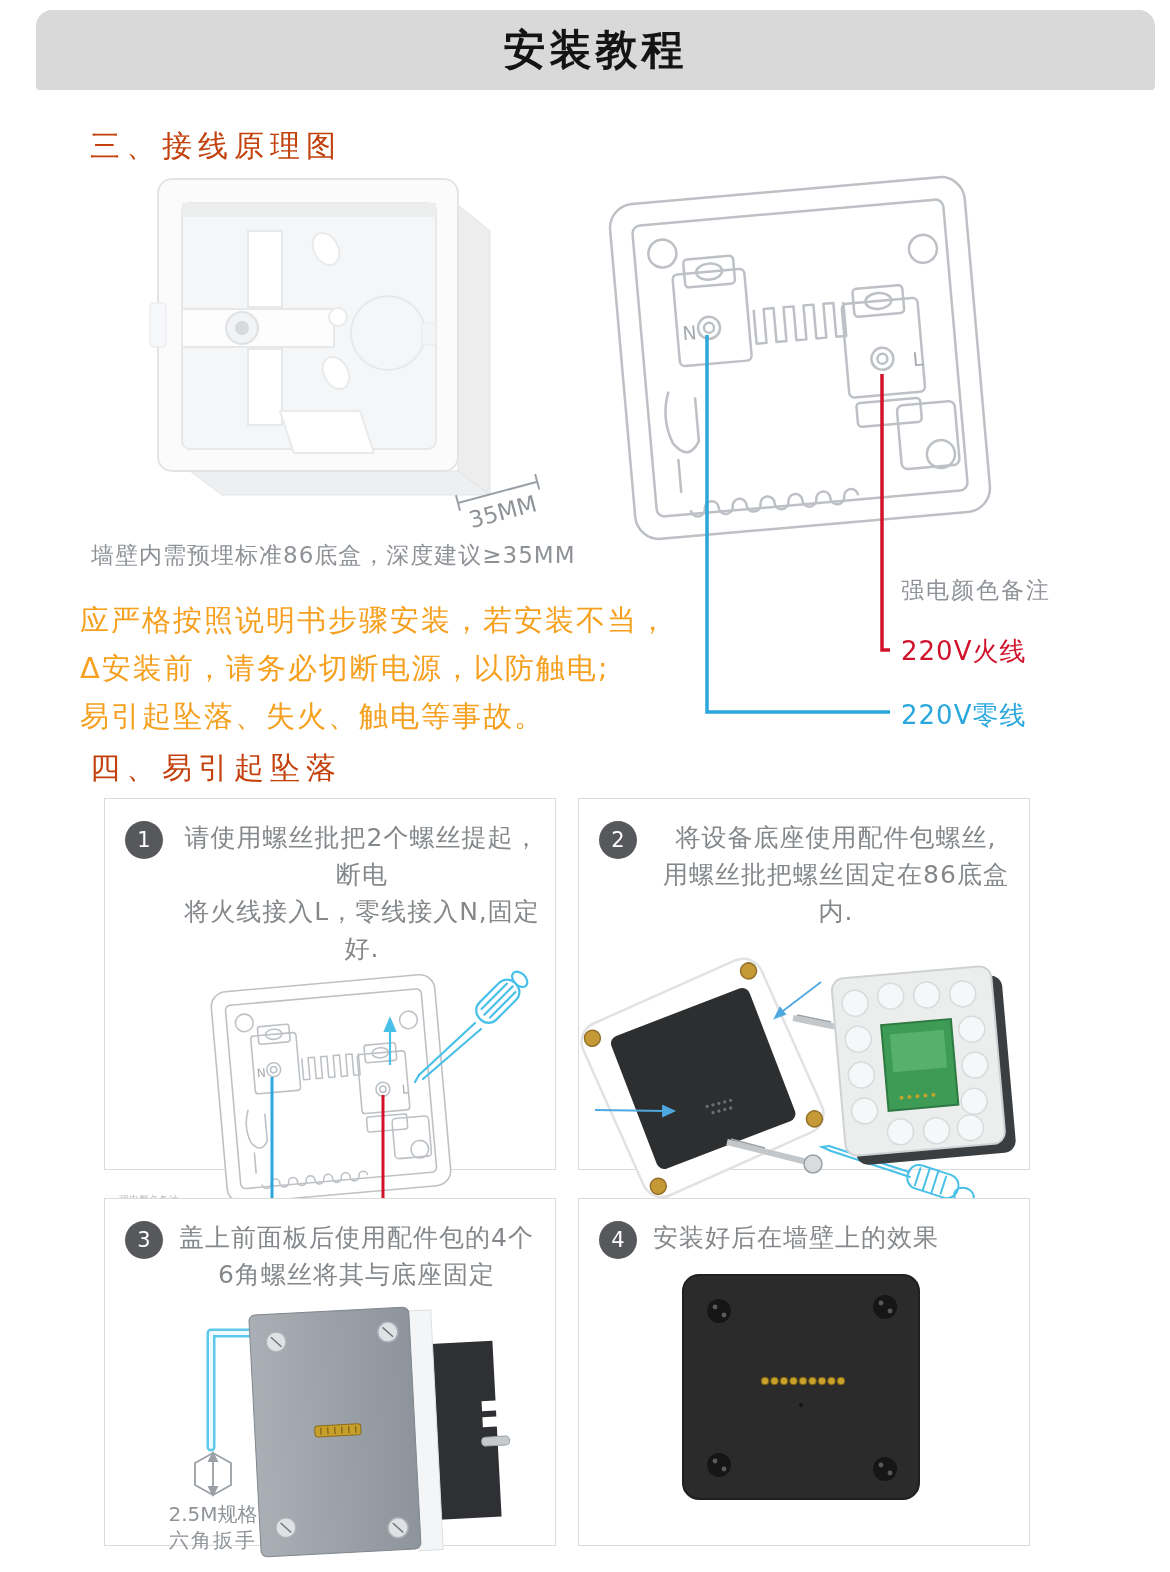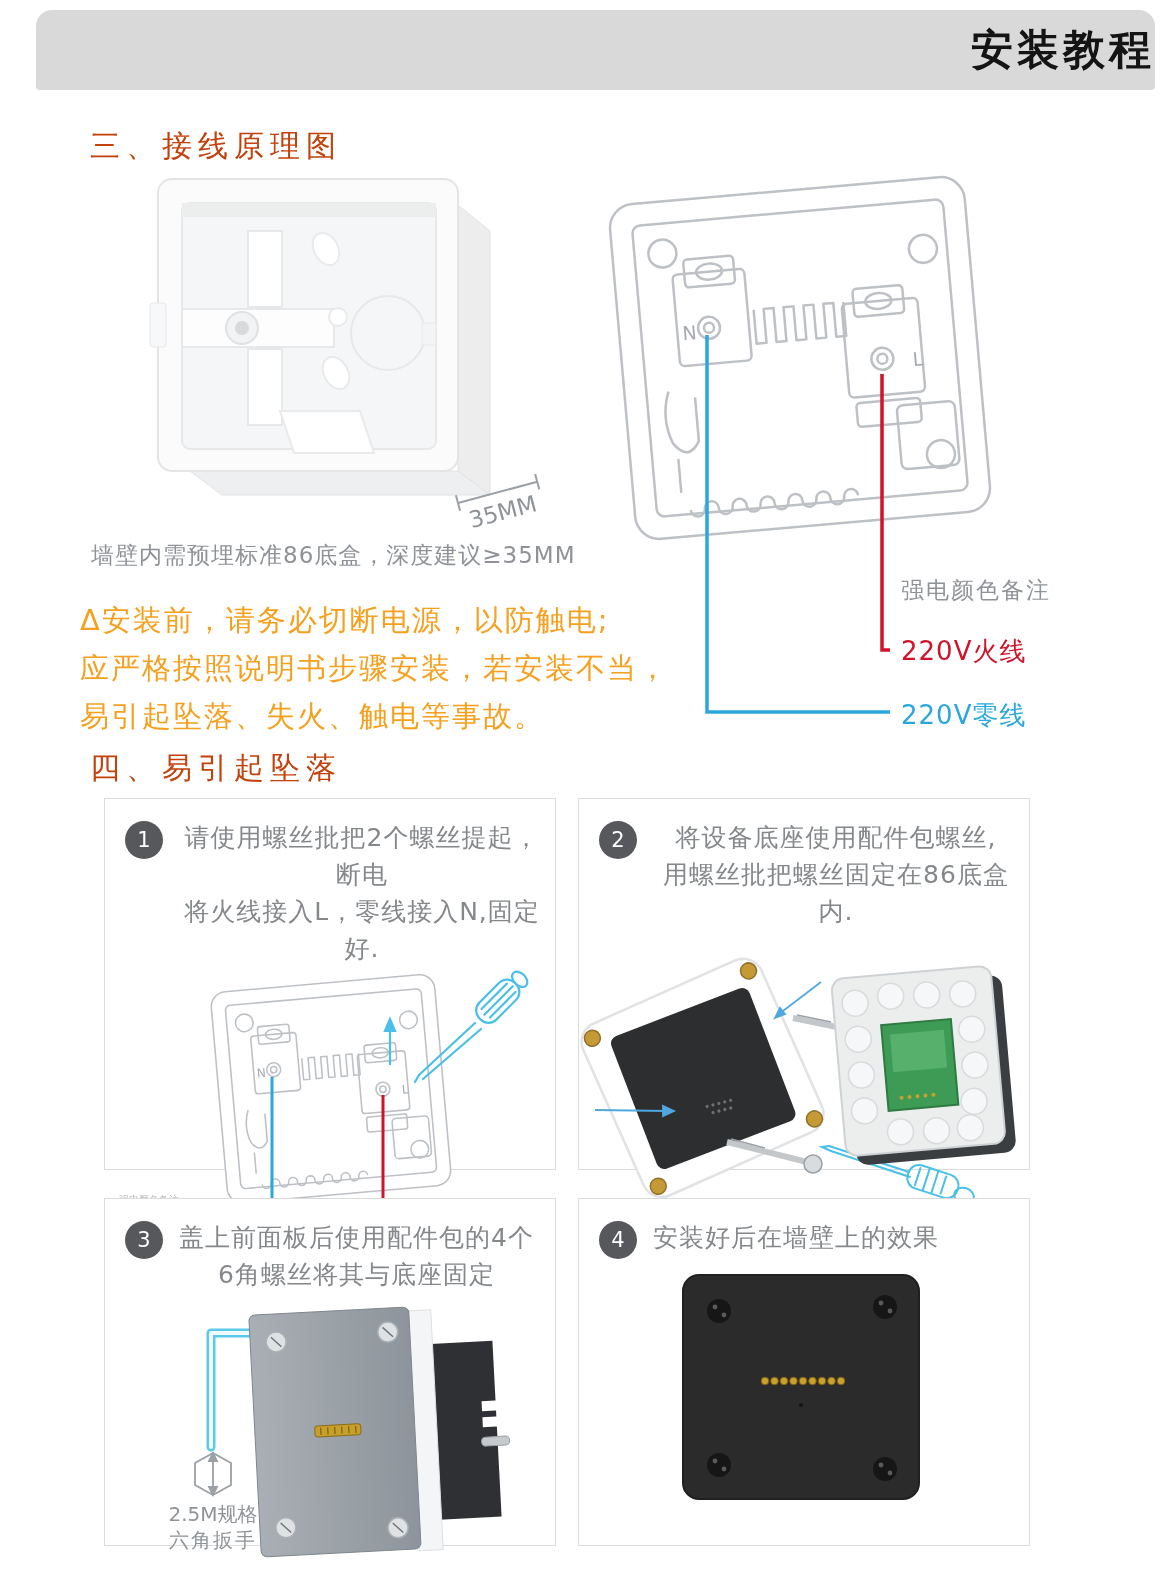--- a/index.html
+++ b/index.html
@@ -1,21 +1,21 @@
 <!DOCTYPE html>
 <html><head>
 <meta charset="utf-8">
 <style>
   html,body{margin:0;padding:0;background:#ffffff;}
   .page{position:relative;width:1170px;height:1572px;background:#ffffff;overflow:hidden;
         font-family:"DejaVu Sans","Liberation Sans",sans-serif;}
   .abs{position:absolute;}
   .header-bar{left:36px;top:10px;width:1119px;height:80px;background:#d9d9d9;
               border-radius:16px 16px 4px 4px;}
-  .header-title{left:36px;top:10px;width:1119px;height:80px;line-height:80px;text-align:right;
+  .header-title{left:36px;top:10px;width:1119px;height:80px;line-height:80px;text-align:center;
                 font-size:42px;font-weight:bold;color:#141414;letter-spacing:4px;}
   .sec-title{color:#c2410c;font-size:30px;letter-spacing:6px;font-weight:500;}
   .caption{color:#8e9296;font-size:23px;letter-spacing:1px;}
   .warning{color:#f5a01e;font-size:29px;line-height:48px;letter-spacing:2px;}
   .step-box{position:absolute;background:#ffffff;border:1px solid #dbdbdb;box-sizing:border-box;}
   .step-head{display:flex;align-items:flex-start;padding:20px 10px 0 20px;}
   .step-num{flex:0 0 38px;width:38px;height:38px;border-radius:50%;background:#56585b;color:#ffffff;
             font-size:21px;line-height:38px;text-align:center;margin-right:16px;margin-top:2px;}
   .step-text{color:#85888b;font-size:25px;line-height:37px;letter-spacing:1px;text-align:center;}
   svg text{font-family:"DejaVu Sans","Liberation Sans",sans-serif;}
@@ -82,22 +82,22 @@
       <line x1="0" y1="0" x2="82" y2="0"></line>
       <line x1="0" y1="-8" x2="0" y2="8"></line>
       <line x1="82" y1="-8" x2="82" y2="8"></line>
       <text x="41" y="28" text-anchor="middle" font-size="23" fill="#8f9398" stroke="none">35MM</text>
     </g>
   </svg>
 
   <div class="abs caption" style="left:91px;top:540px">墙壁内需预埋标准86底盒，深度建议≥35MM</div>
 
   <div class="abs warning" style="left:80px;top:596px;width:640px">
+    <div>应严格按照说明书步骤安装，若安装不当，</div>
     <div>Δ安装前，请务必切断电源，以防触电;</div>
-    <div>应严格按照说明书步骤安装，若安装不当，</div>
     <div>易引起坠落、失火、触电等事故。</div>
   </div>
 
   <svg class="abs" style="left:585px;top:168px" width="585" height="600" viewBox="0 0 585 600">
     <g transform="translate(15,0)">
       <use href="#deviceback"></use>
       <g transform="rotate(-5 200 190)" font-size="19" fill="#a6abb0">
         <text x="92" y="162" text-anchor="middle">N</text>
         <text x="312" y="208">L</text>
       </g>

